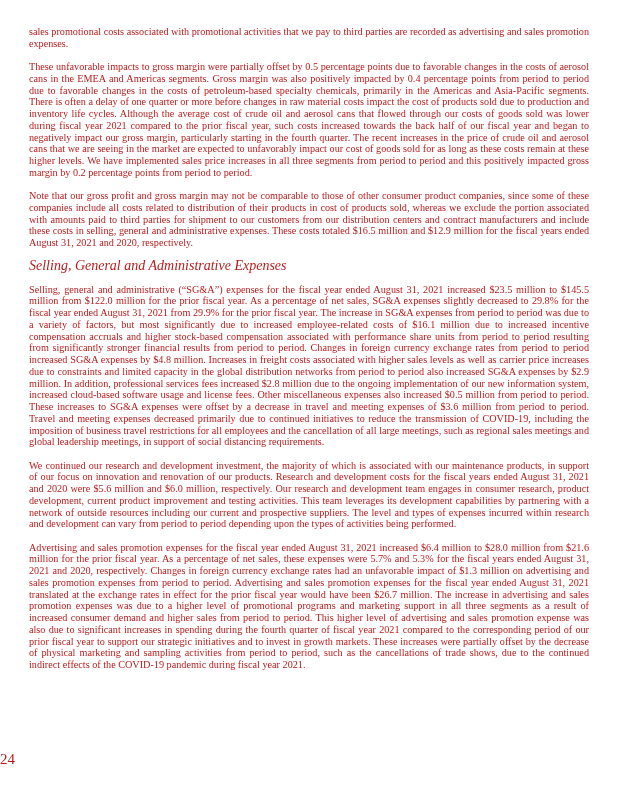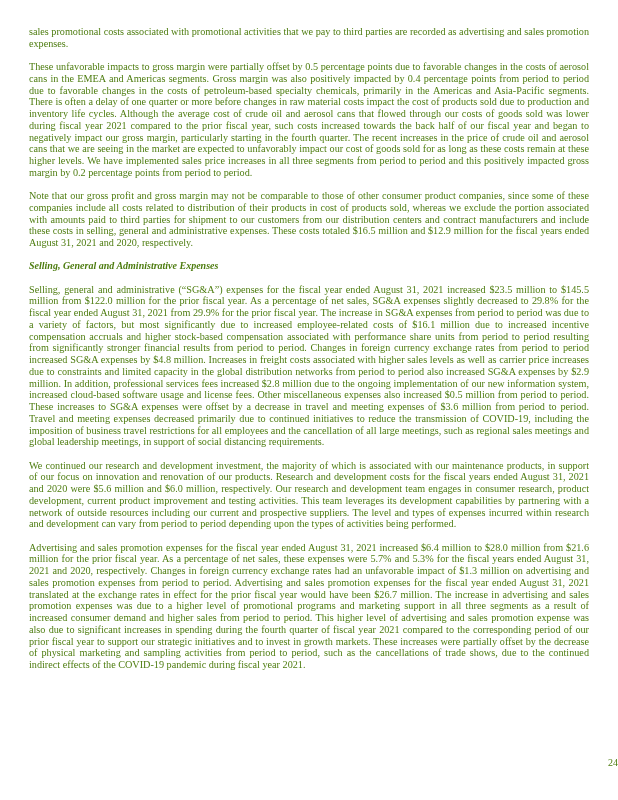--- a/index.html
+++ b/index.html
@@ -6,46 +6,46 @@
     margin: 0;
     padding: 0;
     background: #ffffff;
   }
   .page {
     position: relative;
     width: 618px;
     height: 800px;
     background: #ffffff;
     font-family: "Liberation Serif", "DejaVu Serif", serif;
-    color: #4d7c0f;
+    color: #b91c1c;
     box-sizing: border-box;
     padding: 26px 29px 0 29px;
     overflow: hidden;
   }
   .para {
     font-size: 10.2px;
     line-height: 11.75px;
     text-align: justify;
     margin: 0 0 11.5px 0;
   }
   .section-heading {
-    font-size: 10px;
+    font-size: 14px;
     line-height: 11.75px;
-    font-weight: bold;
+    font-weight: normal;
     font-style: italic;
     text-align: left;
     margin: 0 0 11.5px 0;
   }
   .page-number {
     position: absolute;
     bottom: 32px;
     left: 0;
     width: 100%;
-    text-align: right;
-    font-size: 10px;
+    text-align: left;
+    font-size: 15px;
   }
 </style>
 </head>
 <body>
 
 <div class="page">
   <p class="para">sales promotional costs associated with promotional activities that we pay to third parties are recorded as advertising and sales promotion expenses.</p>
   <p class="para">These unfavorable impacts to gross margin were partially offset by 0.5 percentage points due to favorable changes in the costs of aerosol cans in the EMEA and Americas segments. Gross margin was also positively impacted by 0.4 percentage points from period to period due to favorable changes in the costs of petroleum-based specialty chemicals, primarily in the Americas and Asia-Pacific segments. There is often a delay of one quarter or more before changes in raw material costs impact the cost of products sold due to production and inventory life cycles. Although the average cost of crude oil and aerosol cans that flowed through our costs of goods sold was lower during fiscal year 2021 compared to the prior fiscal year, such costs increased towards the back half of our fiscal year and began to negatively impact our gross margin, particularly starting in the fourth quarter. The recent increases in the price of crude oil and aerosol cans that we are seeing in the market are expected to unfavorably impact our cost of goods sold for as long as these costs remain at these higher levels. We have implemented sales price increases in all three segments from period to period and this positively impacted gross margin by 0.2 percentage points from period to period.</p>
   <p class="para">Note that our gross profit and gross margin may not be comparable to those of other consumer product companies, since some of these companies include all costs related to distribution of their products in cost of products sold, whereas we exclude the portion associated with amounts paid to third parties for shipment to our customers from our distribution centers and contract manufacturers and include these costs in selling, general and administrative expenses. These costs totaled $16.5 million and $12.9 million for the fiscal years ended August 31, 2021 and 2020, respectively.</p>
   <h3 class="section-heading">Selling, General and Administrative Expenses</h3>

